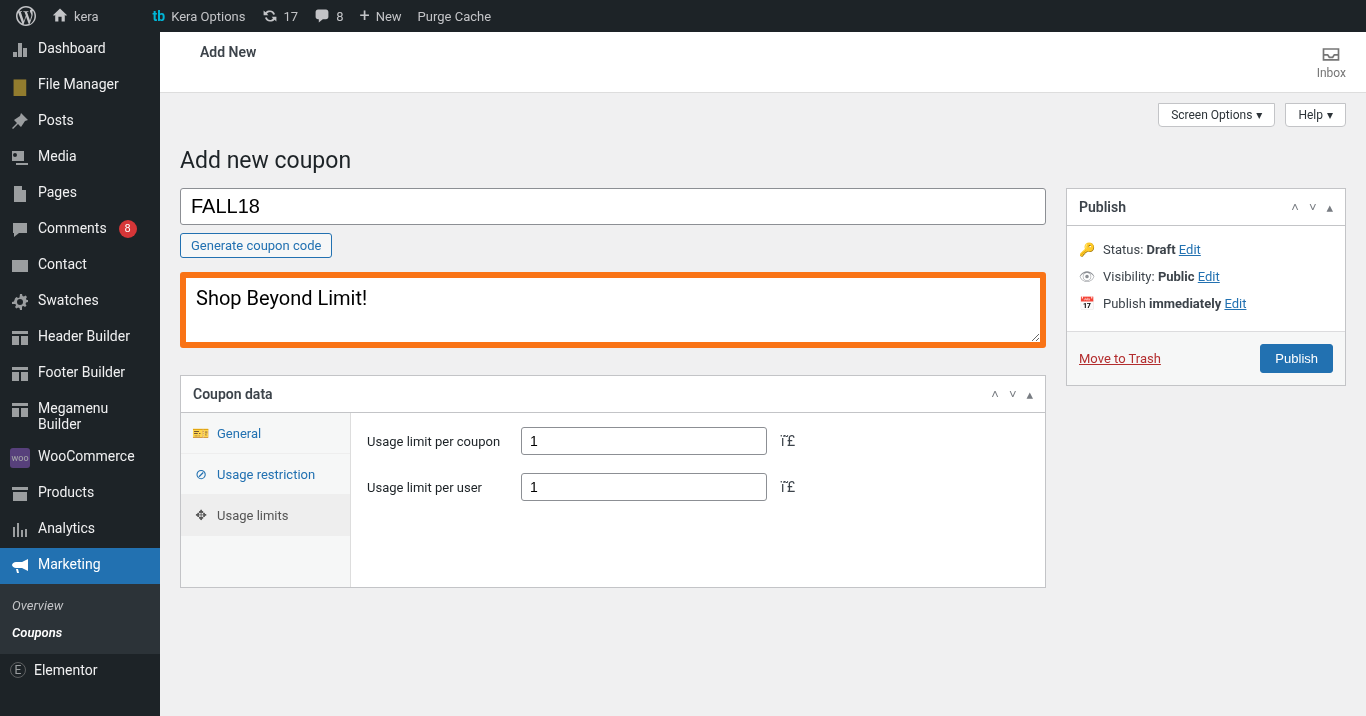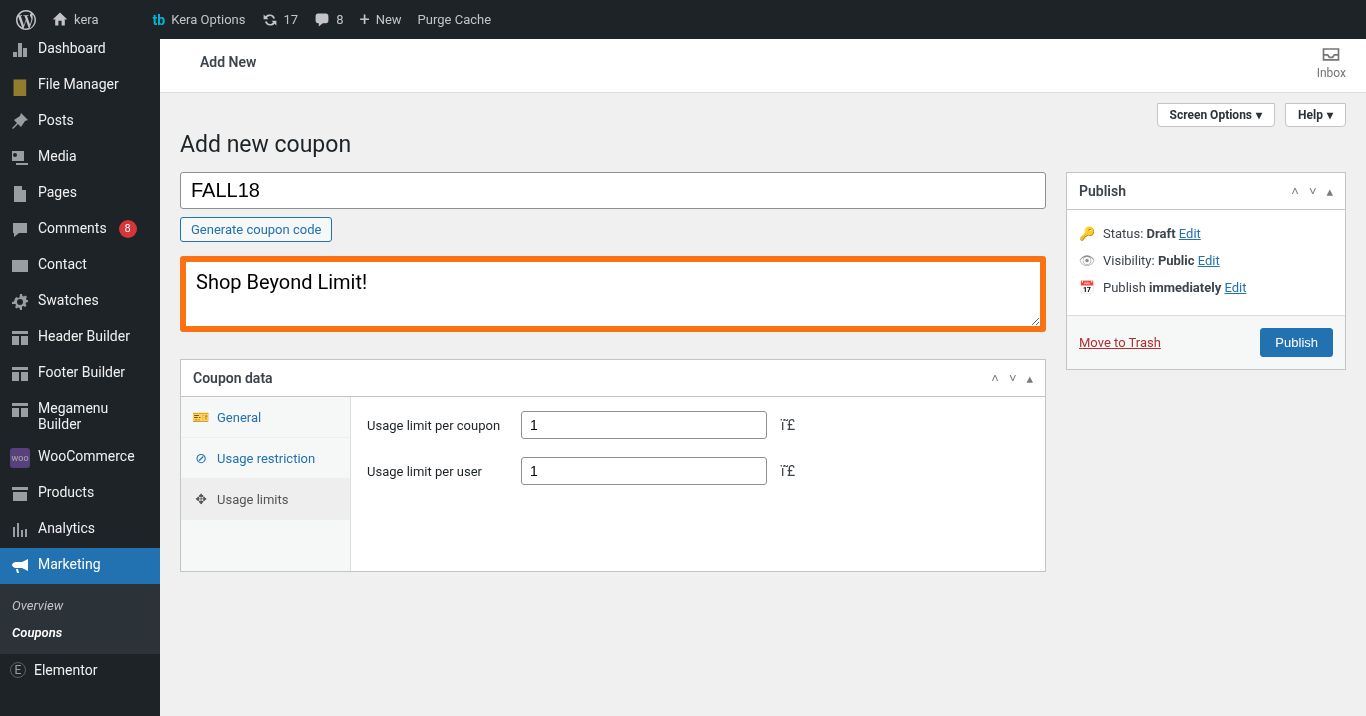--- a/index.html
+++ b/index.html
@@ -1,43 +1,43 @@
 <!DOCTYPE html>
 <html><head>
 <meta charset="utf-8">
 <style>
 * { box-sizing: border-box; margin: 0; padding: 0; }
 body { font-family: -apple-system, BlinkMacSystemFont, "Segoe UI", Roboto, sans-serif; font-size: 13px; color: #3c434a; background: #f0f0f1; }
 a { text-decoration: none; }
 
 
-.adminbar { position: fixed; top: 0; left: 0; right: 0; height: 39px; background: #1d2327; color: #c3c4c7; display: flex; align-items: center; padding: 0 8px; z-index: 100; font-size: 13px; }
+.adminbar { position: fixed; top: 0; left: 0; right: 0; height: 32px; background: #1d2327; color: #c3c4c7; display: flex; align-items: flex-end; padding: 0 8px; z-index: 100; font-size: 13px; }
 .adminbar .ab-item { display: flex; align-items: center; padding: 0 8px; height: 32px; color: #c3c4c7; cursor: pointer; gap: 6px; }
 .adminbar .tb-logo { color: #00b5d6; font-weight: bold; font-size: 14px; padding-left: 38px; }
 
 
 .sidebar { position: fixed; top: 32px; left: 0; bottom: 0; width: 160px; background: #1d2327; color: #fff; overflow-y: auto; }
 .sidebar .menu-item { display: flex; align-items: flex-start; padding: 8px 8px 8px 10px; color: #f0f0f1; cursor: pointer; font-size: 14px; gap: 8px; position: relative; }
 .sidebar .menu-item .micon { width: 20px; height: 20px; display: inline-flex; align-items: center; justify-content: center; opacity: 0.6; font-size: 16px; }
 .sidebar .menu-item.current { background: #2271b1; color: #fff; }
 .sidebar .menu-item.current .micon { opacity: 1; }
 .sidebar .menu-item.current::after { content: ""; position: absolute; right: -8px; top: 50%; margin-top: -8px; border: 8px solid transparent; border-right-color: #f0f0f1; }
 .sidebar .submenu { background: #2c3338; padding: 8px 0; font-style: italic; }
 .sidebar .submenu .sub-item { padding: 6px 12px; color: #c3c4c7; cursor: pointer; font-size: 13px; }
 .sidebar .submenu .sub-item.active { color: #fff; font-weight: 600; }
 .badge { display: inline-block; min-width: 18px; height: 18px; line-height: 18px; border-radius: 9px; background: #d63638; color: #fff; font-size: 11px; text-align: center; padding: 0 5px; margin-left: 4px; }
 
 
 .main { margin-left: 160px; padding-top: 32px; min-height: 100vh; }
-.topstrip { background: #fff; display: flex; align-items: center; justify-content: space-between; padding: 12px 20px 12px 40px; border-bottom: 1px solid #ddd; }
+.topstrip { background: #fff; display: flex; align-items: flex-start; justify-content: space-between; padding: 12px 20px 12px 40px; border-bottom: 1px solid #ddd; }
 .topstrip h2 { font-size: 14px; font-weight: 600; }
 .inbox { display: flex; flex-direction: column; align-items: center; color: #757575; font-size: 12px; gap: 2px; cursor: pointer; }
 
 .content { padding: 10px 20px 40px; position: relative; }
-.tabs-row { display: flex; justify-content: flex-end; gap: 10px; margin-bottom: 4px; font-weight: bold; }
+.tabs-row { display: flex; justify-content: flex-end; gap: 10px; margin-bottom: 20px; }
 .screen-tab { background: #fff; border: 1px solid #c3c4c7; border-radius: 0 0 4px 4px; padding: 4px 12px; font-size: 12px; cursor: pointer; color: #2c3338; display: inline-flex; align-items: center; gap: 4px; }
 
 h1.page-title { font-size: 23px; font-weight: 400; margin: 0 0 14px; color: #1d2327; }
 
 .two-col { display: flex; gap: 20px; align-items: flex-start; }
 .col-main { flex: 1; min-width: 0; }
 .col-side { width: 280px; }
 
 .title-input { width: 100%; font-size: 20px; padding: 6px 10px; border: 1px solid #8c8f94; border-radius: 3px; background: #fff; }
 .gen-btn { display: inline-block; margin-top: 8px; padding: 4px 10px; border: 1px solid #2271b1; color: #2271b1; background: #f6f7f7; border-radius: 3px; cursor: pointer; font-size: 13px; }

